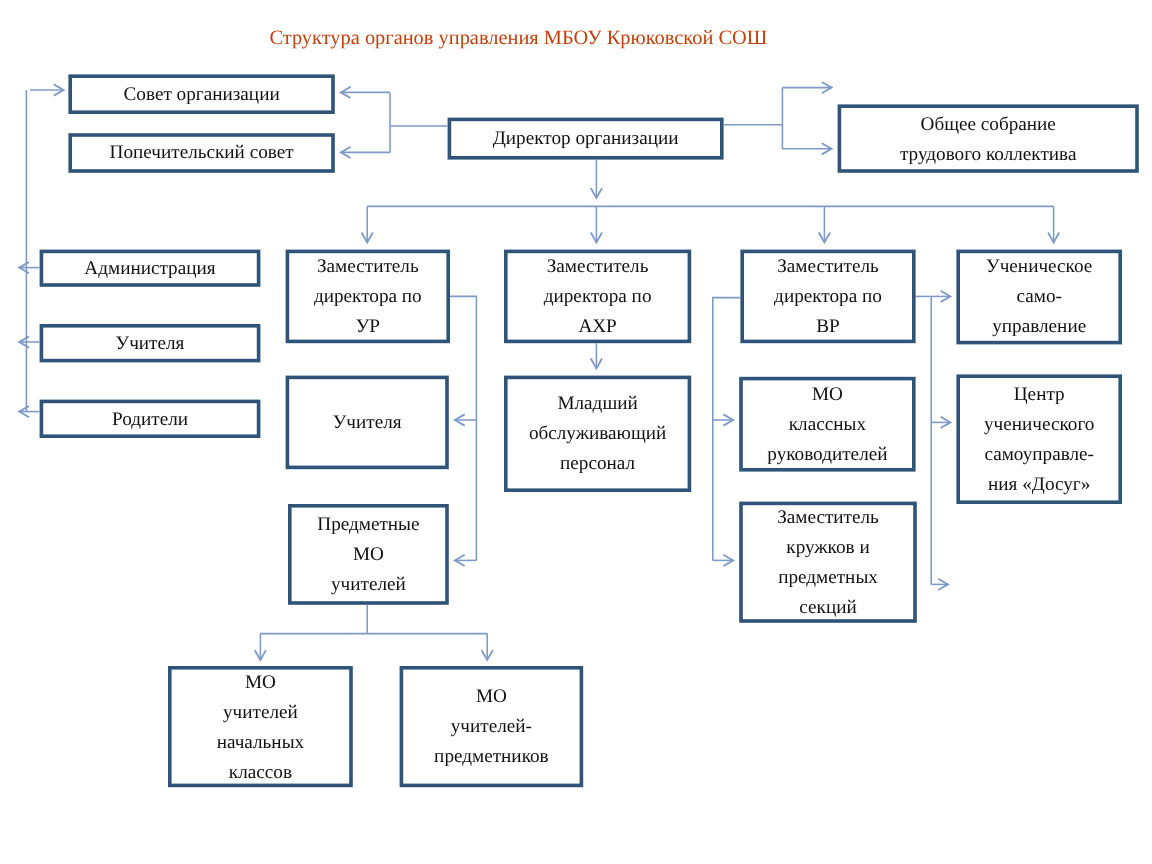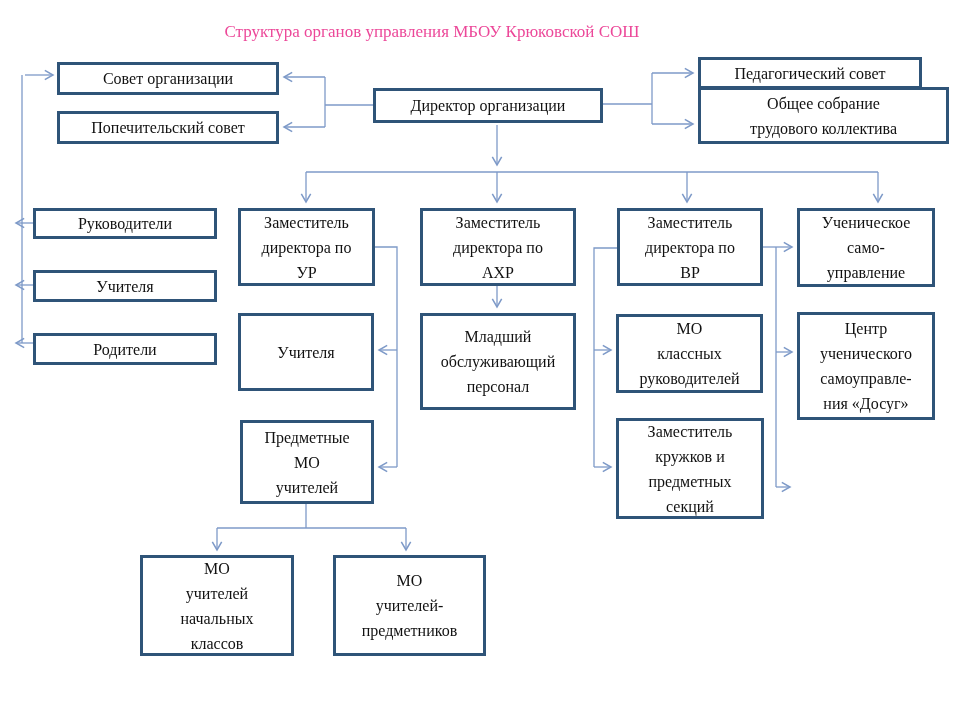--- a/index.html
+++ b/index.html
@@ -9,21 +9,21 @@
     background:#ffffff;
     font-family:"Liberation Serif","DejaVu Serif",serif;
     color:#111111;
     overflow:hidden;
   }
   #title{
     position:absolute;
     left:0;top:22px;width:864px;
     text-align:center;
     font-size:17px;
-    color:#ec4899;
+    color:#c2410c;
   }
   svg.connectors{
     position:absolute;left:0;top:0;width:960px;height:720px;
   }
   .node{
     position:absolute;
     box-sizing:border-box;
     border:3px solid #2F5478;
     background:#ffffff;
     display:flex;
@@ -106,28 +106,27 @@
     </g>
 
     <g>
       <line x1="306" y1="503" x2="306" y2="528"></line>
       <line x1="217" y1="528" x2="406" y2="528"></line>
       <line x1="217" y1="528" x2="217" y2="550" marker-end="url(#arw)"></line>
       <line x1="406" y1="528" x2="406" y2="550" marker-end="url(#arw)"></line>
     </g>
   </svg>
 
-  <div class="node" style="left:373px;top:88px;width:230px;height:35px">Директор организации</div>
+  <div class="node" style="left:373px;top:98px;width:230px;height:35px">Директор организации</div>
   <div class="node" style="left:57px;top:62px;width:222px;height:33px">Совет организации</div>
   <div class="node" style="left:57px;top:111px;width:222px;height:33px">Попечительский совет</div>
-  <div class="node" style="left:698px;top:57px;width:224px;height:32px">Педагогический совет</div>
   <div class="node" style="left:698px;top:87px;width:251px;height:57px">Общее собрание
 трудового коллектива</div>
 
-  <div class="node" style="left:33px;top:208px;width:184px;height:31px">Руководители</div>
+  <div class="node" style="left:33px;top:208px;width:184px;height:31px">Администрация</div>
   <div class="node" style="left:33px;top:270px;width:184px;height:32px">Учителя</div>
   <div class="node" style="left:33px;top:333px;width:184px;height:32px">Родители</div>
 
   <div class="node" style="left:238px;top:208px;width:137px;height:78px">Заместитель
 директора по
 УР</div>
   <div class="node" style="left:420px;top:208px;width:156px;height:78px">Заместитель
 директора по
 АХР</div>
   <div class="node" style="left:617px;top:208px;width:146px;height:78px">Заместитель

